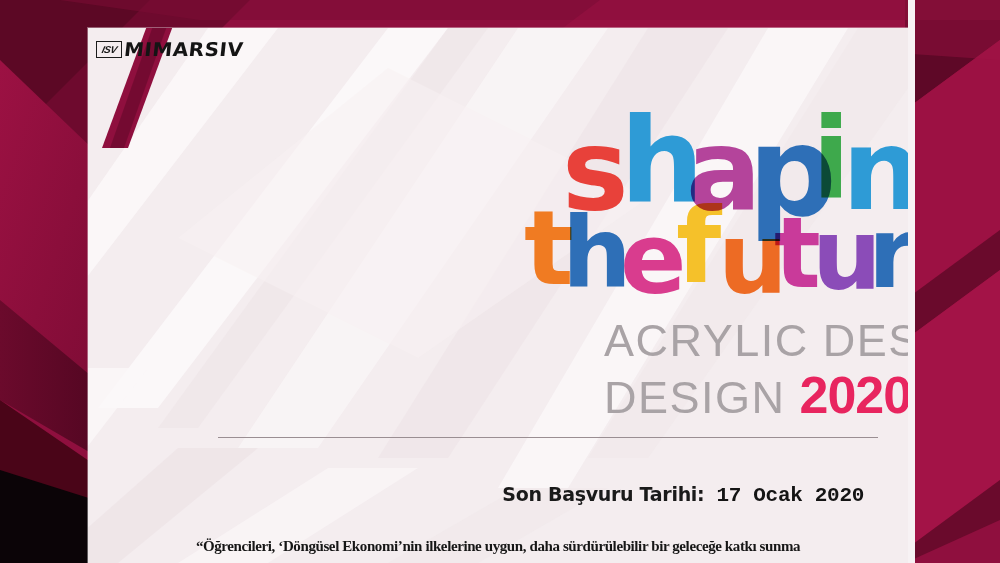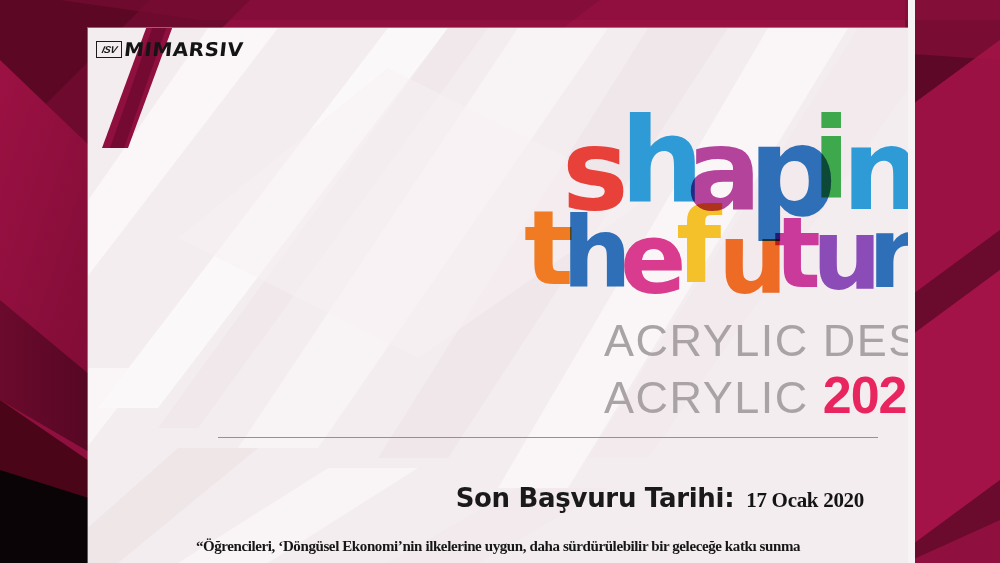--- a/index.html
+++ b/index.html
@@ -99,25 +99,25 @@
 
   
   #deadline {
     position:absolute; left:0; top:455px; width:800px;
     text-align:right; padding-right:24px;
     z-index:5;
     display:flex; justify-content:flex-end; align-items:baseline; gap:12px;
   }
   #deadline-label {
     font-family:"DejaVu Sans", sans-serif;
-    font-size:26px; font-weight:bold; color:#1A1A1A;
+    font-size:19px; font-weight:bold; color:#1A1A1A;
     letter-spacing:-0.3px;
   }
   #deadline-date {
-    font-family:Liberation Serif, serif;
+    font-family:Liberation Mono, monospace;
     font-size:21px; font-weight:bold; color:#141414;
     letter-spacing:-0.3px;
   }
 
   
   #quote {
     position:absolute; left:0; top:505px; width:820px;
     text-align:center; z-index:5;
     padding:0 14px;
   }
@@ -224,21 +224,21 @@
         <span class="letter" style="color: rgb(237, 107, 36); font-size: 98px; left: 630px; top: 182px;">u</span>
         <span class="letter" style="color: rgb(201, 58, 154); font-size: 98px; left: 686px; top: 176px;">t</span>
         <span class="letter" style="color: rgb(139, 76, 184); font-size: 98px; left: 724px; top: 178px;">u</span>
         <span class="letter" style="color: rgb(46, 111, 183); font-size: 98px; left: 780px; top: 176px;">r</span>
       </div>
   </div>
 
   <div id="awards">
     <div class="awards-line">ACRYLIC DESIGN</div>
     <div id="awards-row2">
-      <span class="awards-line">ACRYLIC</span>
+      <span class="awards-line">DESIGN</span>
       <span id="awards-year">2020</span>
     </div>
 
   </div>
 
   <div id="divider"></div>
 
   <div id="deadline">
     <span id="deadline-label">Son Başvuru Tarihi:</span>
     <span id="deadline-date">17 Ocak 2020</span>

